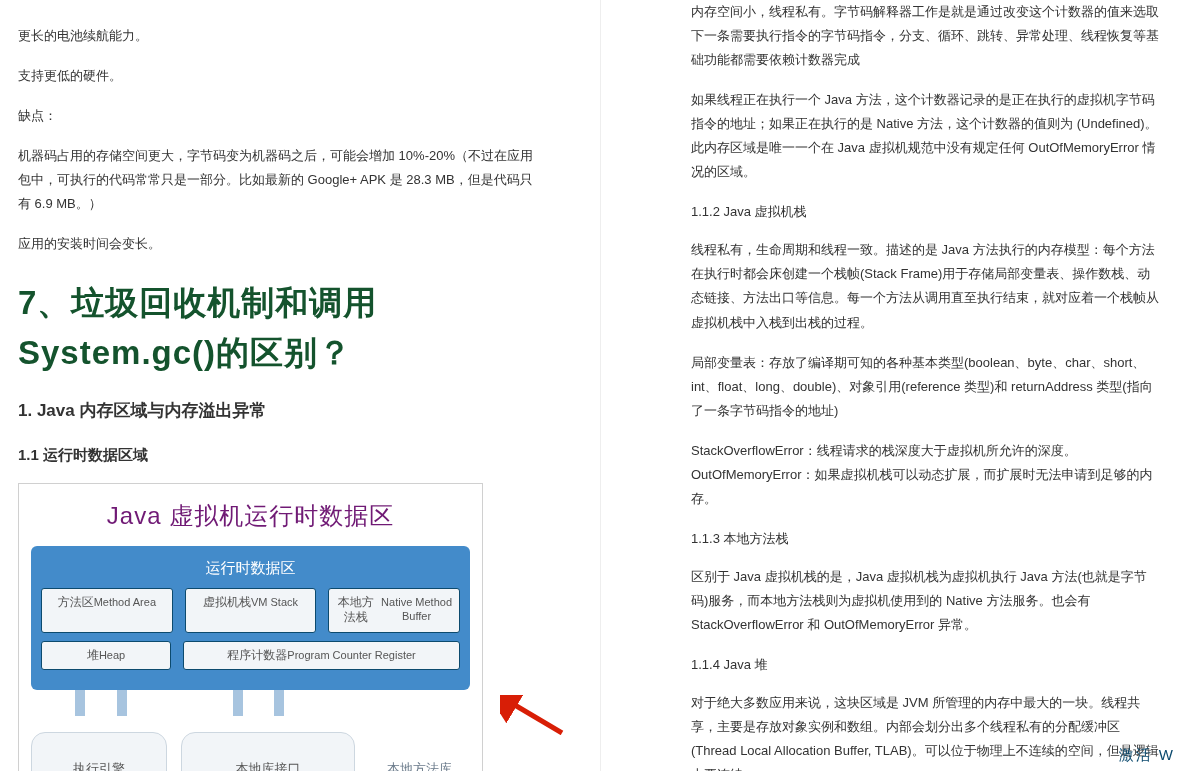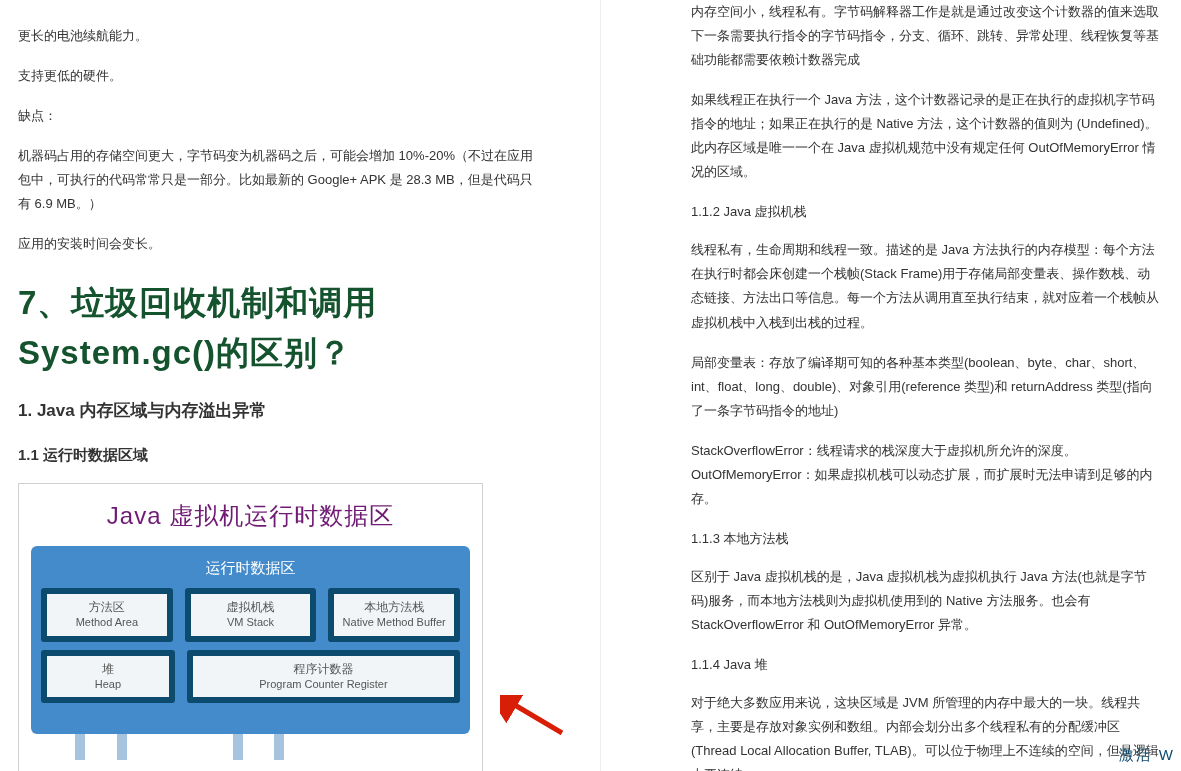--- a/index.html
+++ b/index.html
@@ -65,46 +65,46 @@
   .diag-title {
     text-align: center;
     font-size: 24px;
     color: #701a75;
     margin-bottom: 8px;
     letter-spacing: 1px;
   }
   .runtime-box {
     background: #438bca;
     border-radius: 6px;
-    padding: 8px 10px 23px 10px;
+    padding: 8px 10px 12px 10px;
     color: #fff;
   }
   .runtime-title {
     text-align: center;
     font-size: 15px;
     color: #fff;
     margin-bottom: 6px;
   }
   .row {
     display: flex;
     gap: 12px;
     margin-bottom: 8px;
   }
   .cell {
     background: #f2f5f8;
     color: #555;
-    border: 6px solid #0c4a6e;
+    border: 1px solid #0c4a6e;
     border-radius: 3px;
     text-align: center;
     font-size: 12px;
     line-height: 1.3;
     padding: 6px 4px;
     flex: 1;
     display: flex;
-    flex-direction: column;
+    flex-direction: row;
     justify-content: center;
   }
   .cell .cn { display: block; }
   .cell .en { display: block; font-size: 11px; }
   .bottom-row {
     display: flex;
     gap: 14px;
     align-items: center;
     margin: 14px 0 8px 0;
   }

